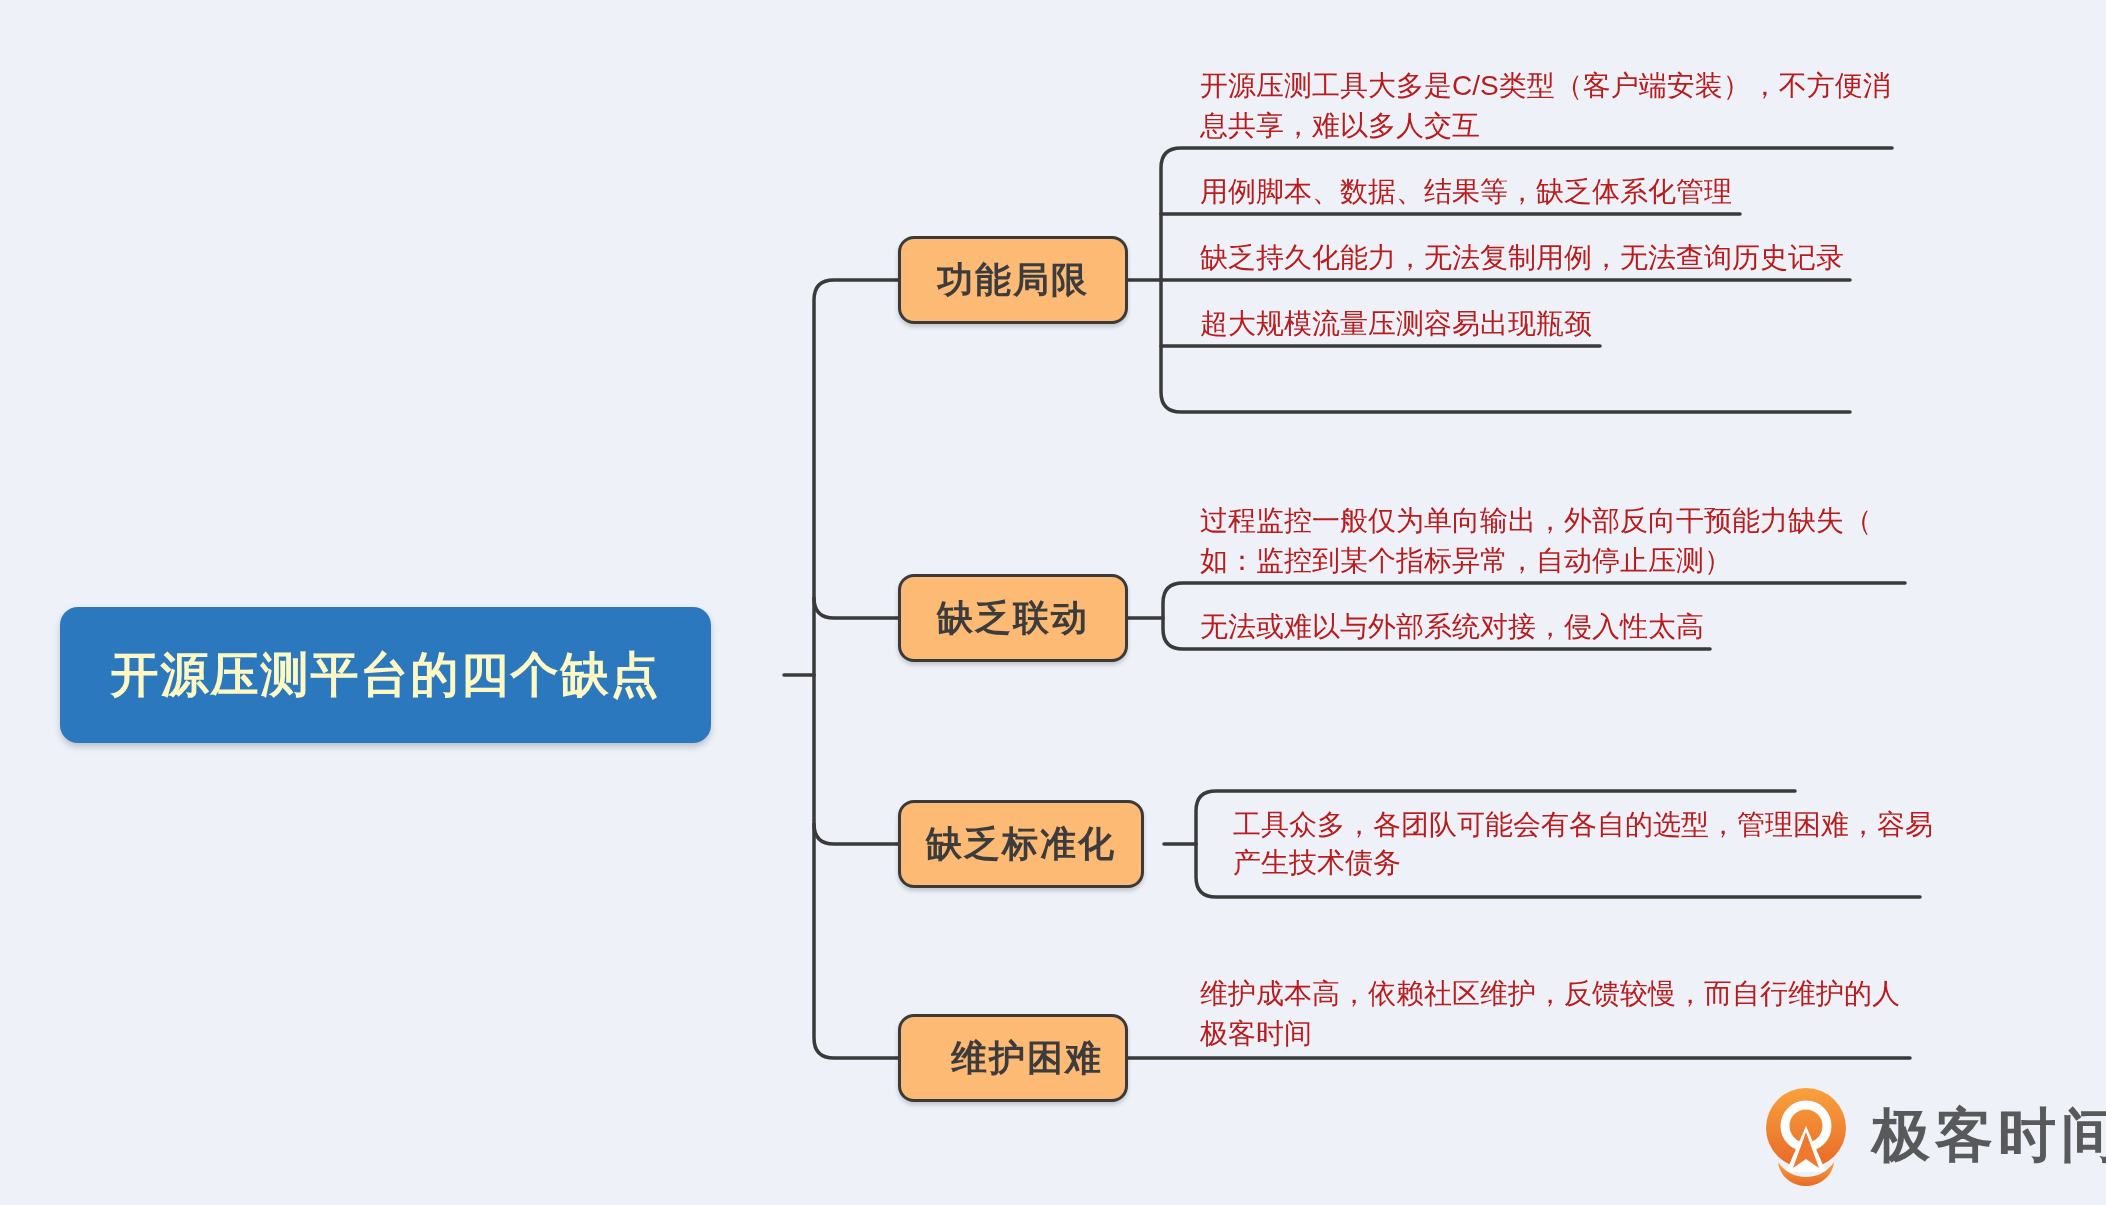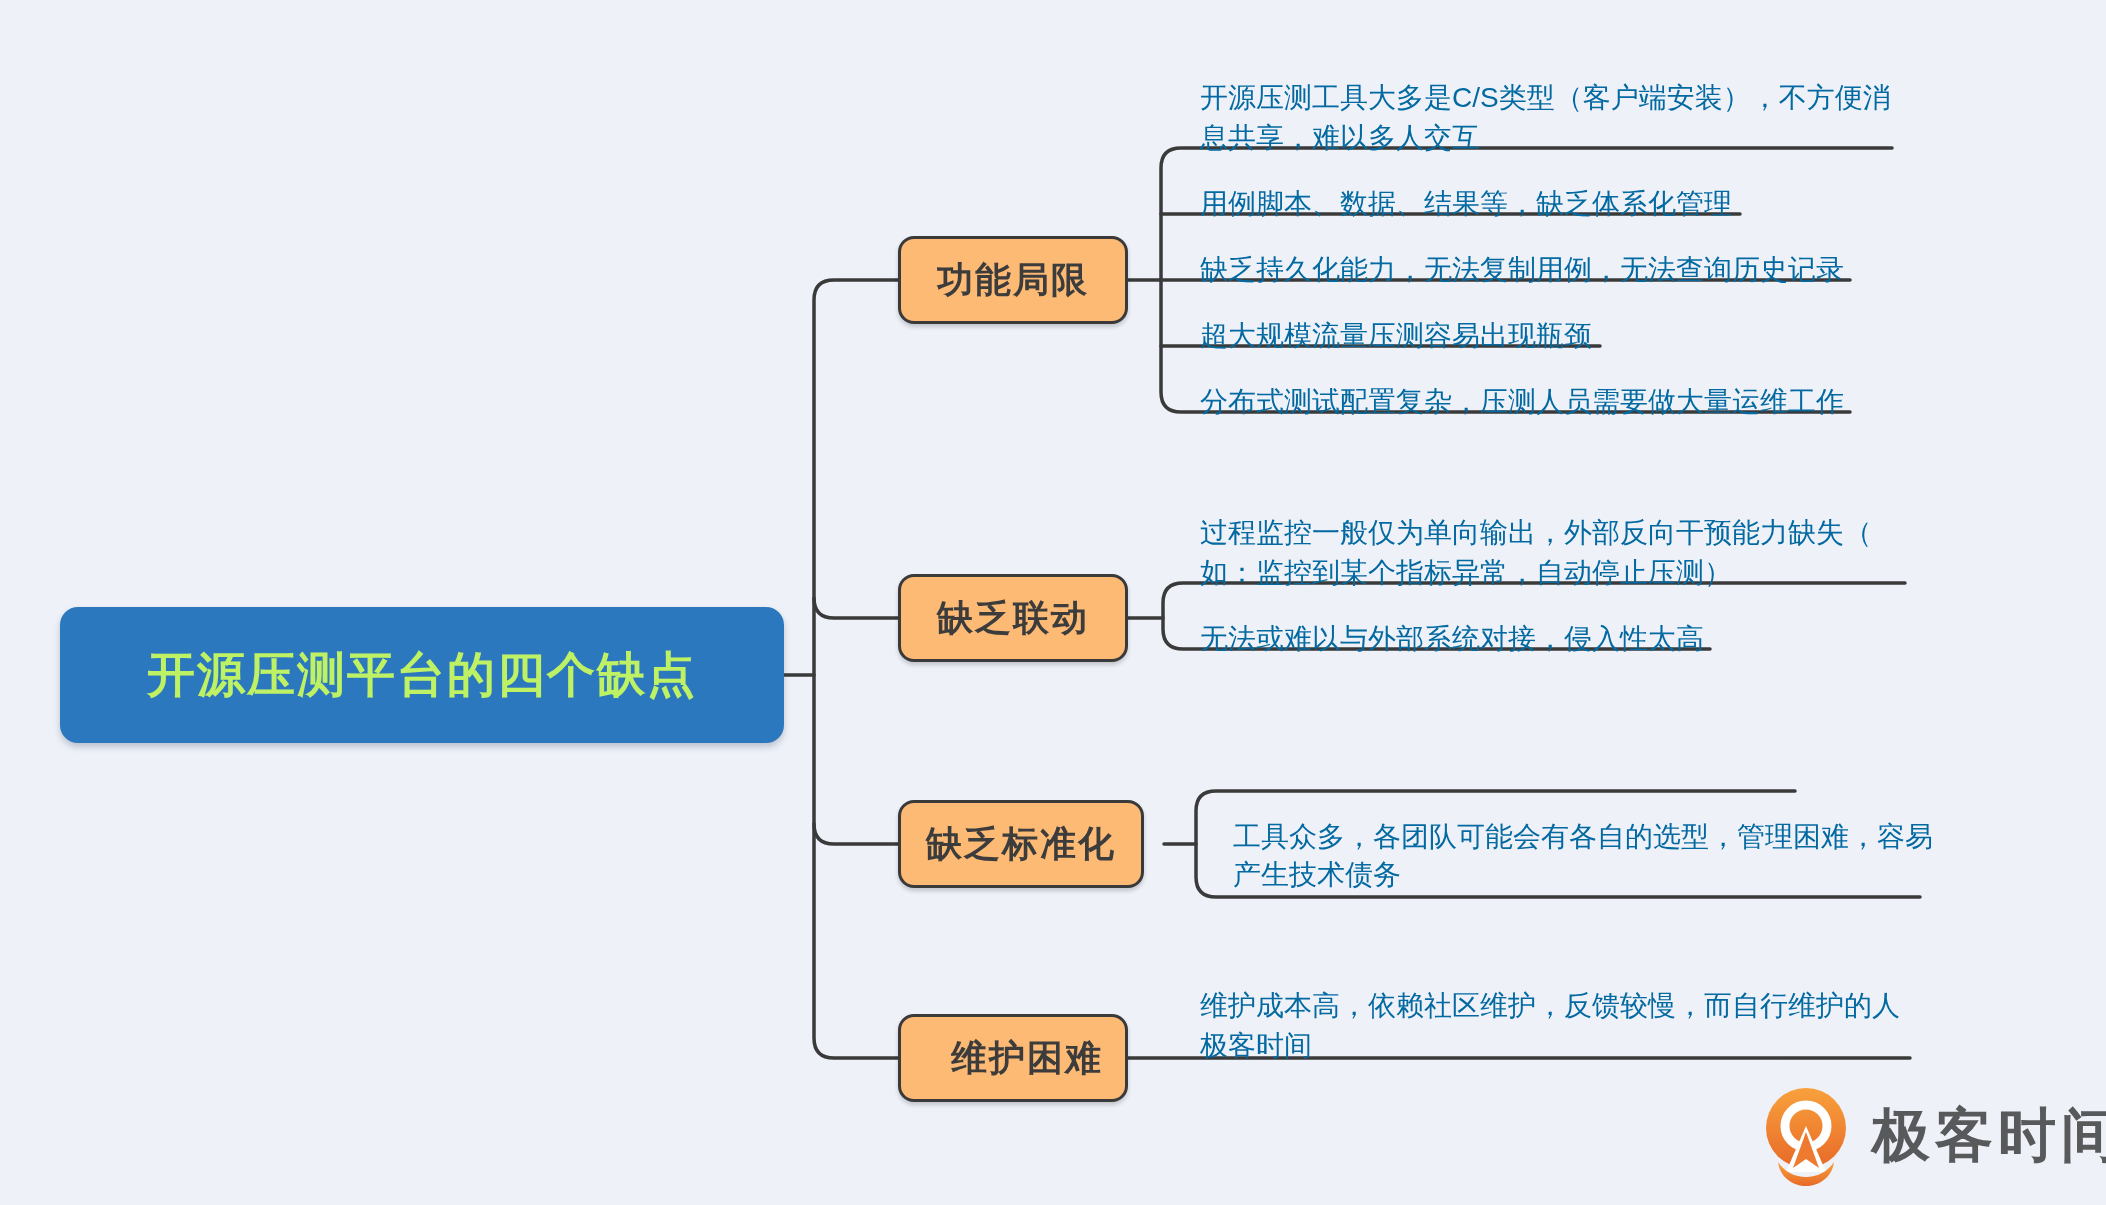--- a/index.html
+++ b/index.html
@@ -18,25 +18,25 @@
     pointer-events:none;
   }
   .edges path{
     fill:none;
     stroke:#3A3A3A;
     stroke-width:3.5;
     stroke-linecap:round;
   }
   .root-node{
     position:absolute;
-    left:60px;top:607px;width:724px;height:136px;
+    left:60px;top:607px;width:651px;height:136px;
     background:#2C78BE;
     border-radius:18px;
     display:flex;align-items:center;justify-content:center;
-    color:#bef264;
+    color:#fef9c3;
     font-size:48px;font-weight:bold;letter-spacing:2px;
     box-shadow:0 4px 6px rgba(40,60,90,.25);
     cursor:default;
     white-space:nowrap;
   }
   .branch-node{
     position:absolute;
     background:#fdba74;
     border:3px solid #3A3A3A;
     border-radius:16px;
@@ -46,25 +46,24 @@
     font-size:36px;font-weight:bold;letter-spacing:2px;
     box-shadow:0 3px 4px rgba(0,0,0,.18);
     white-space:nowrap;
   }
   .b1{left:898px;top:236px;width:230px;height:88px;}
   .b2{left:898px;top:574px;width:230px;height:88px;text-align:center;}
   .b3{left:898px;top:800px;width:246px;height:88px;}
   .b4{left:898px;top:1014px;width:230px;height:88px;padding-left:28px;}
   .leaf{
     position:absolute;
-    color:#0369a1;
+    color:#b91c1c;
     font-size:28px;
     font-weight:500;
     line-height:40px;
-    margin-top:12px;
   }
   .leaf-line{white-space:nowrap;}
   .logo{
     position:absolute;
     left:1756px;top:1086px;
     display:flex;align-items:center;
   }
   .logo-icon{width:100px;height:100px;display:block;}
   .logo-text{
     margin-left:16px;
@@ -128,23 +127,20 @@
   </div>
   <div class="leaf" style="left:1200px;top:172px;">
     <div class="leaf-line">用例脚本、数据、结果等，缺乏体系化管理</div>
   </div>
   <div class="leaf" style="left:1200px;top:238px;">
     <div class="leaf-line">缺乏持久化能力，无法复制用例，无法查询历史记录</div>
   </div>
   <div class="leaf" style="left:1200px;top:304px;">
     <div class="leaf-line">超大规模流量压测容易出现瓶颈</div>
   </div>
-  <div class="leaf" style="left:1200px;top:370px;">
-    <div class="leaf-line">分布式测试配置复杂，压测人员需要做大量运维工作</div>
-  </div>
 
   <div class="leaf" style="left:1200px;top:501px;">
     <div class="leaf-line">过程监控一般仅为单向输出，外部反向干预能力缺失（</div>
     <div class="leaf-line">如：监控到某个指标异常，自动停止压测）</div>
   </div>
   <div class="leaf" style="left:1200px;top:607px;">
     <div class="leaf-line">无法或难以与外部系统对接，侵入性太高</div>
   </div>
 
   <div class="leaf" style="left:1233px;top:806px;line-height:38px;">

